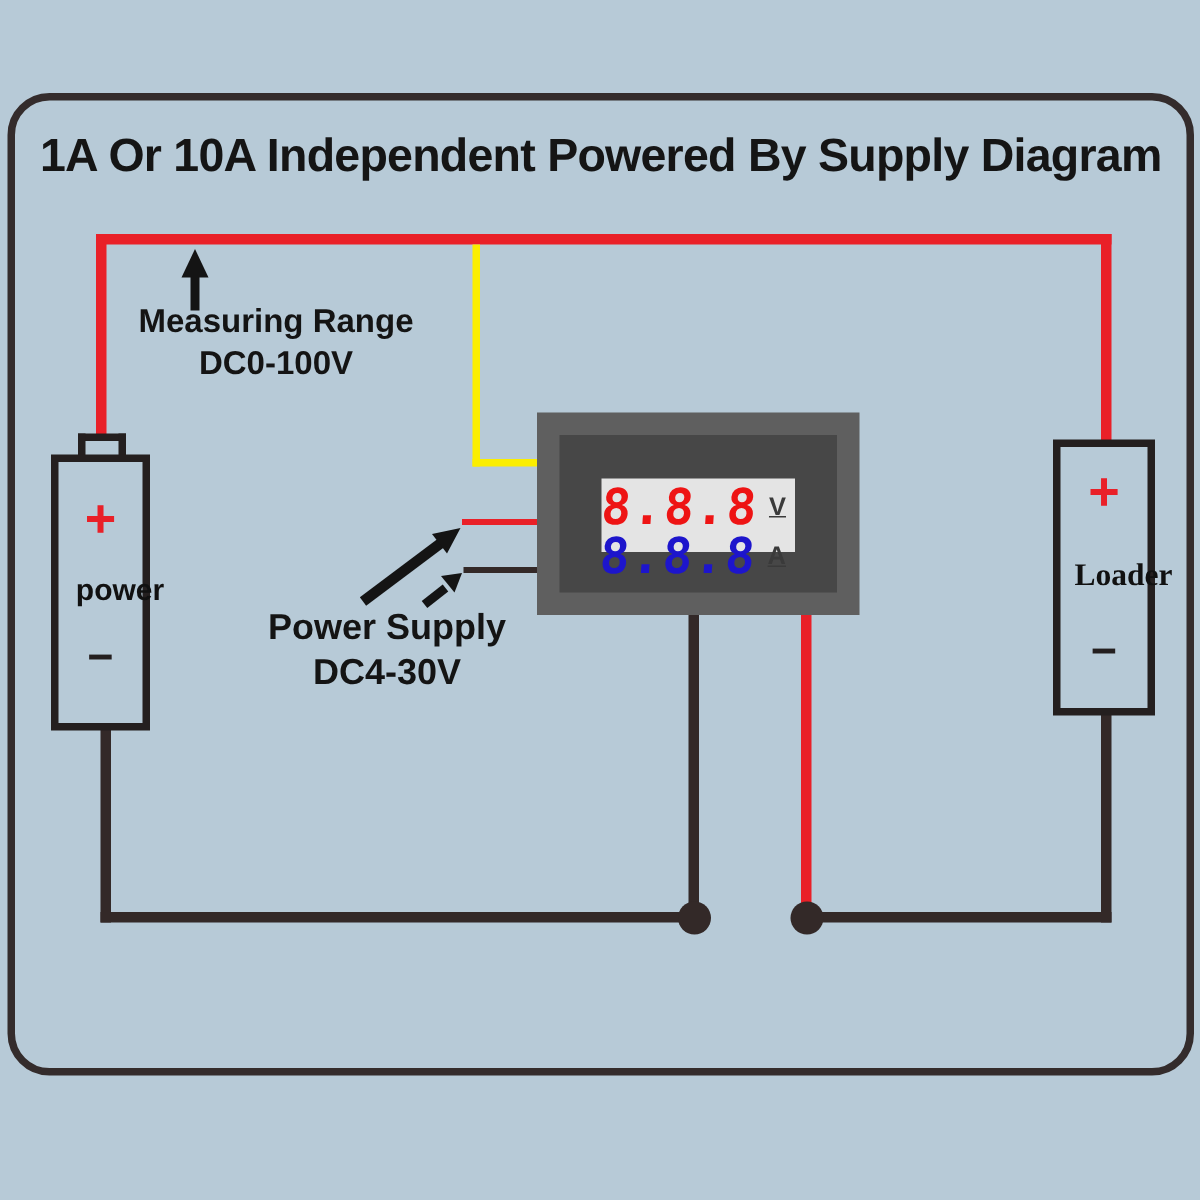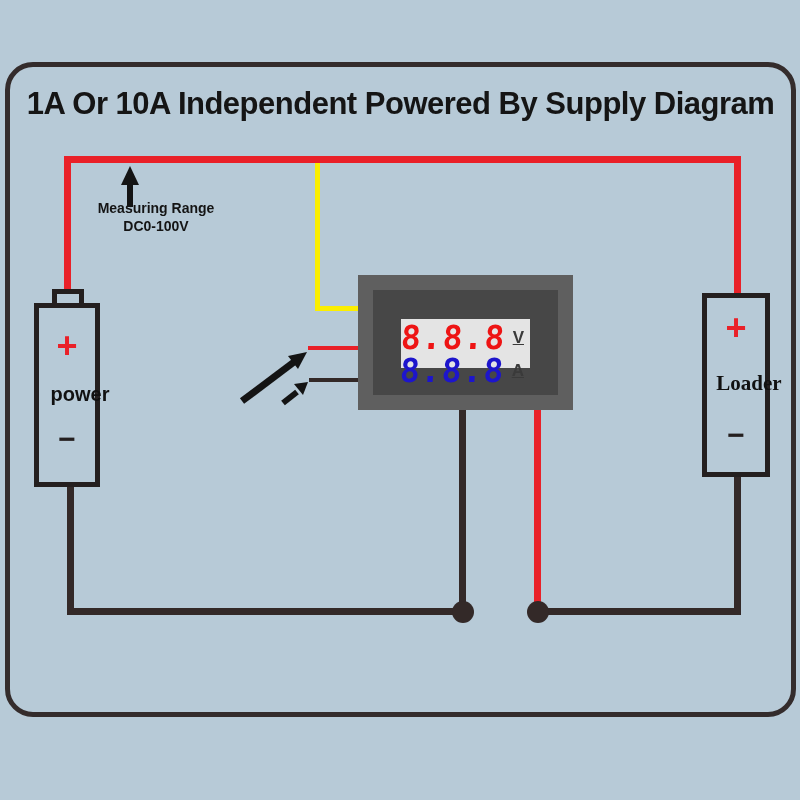--- a/index.html
+++ b/index.html
@@ -52,21 +52,21 @@
     letter-spacing:1px;line-height:1;transform:skewX(-4deg);
   }
   .seg-digits.volts{color:var(--display-red,#ee1414);}
   .seg-digits.amps{color:var(--display-blue,#1d15cc);}
   .seg-unit{
     font-size:17px;font-weight:bold;color:#3a3a3a;
     text-decoration:underline;line-height:1;
   }
   
   .ann{font-weight:bold;color:#141414;text-align:center;line-height:1.25;}
-  .ann-measure{left:56px;top:200px;width:200px;font-size:14px;}
+  .ann-measure{left:84px;top:200px;width:200px;font-size:22px;}
   .ann-supply{left:158px;top:404px;width:200px;font-size:24px;}
   svg.arrows{left:0;top:0;pointer-events:none;}
 </style>
 </head>
 <body style="--background: #b7cad7; --wire-red: #e92028; --wire-yellow: #fbee00; --wire-black: #332928; --display-red: #ee1414; --display-blue: #1d15cc; --meter-frame: #5f5f5f; --meter-bezel: #474747; --meter-screen: #e4e4e4;">
 
 <div class="abs frame"></div>
 
 <div class="abs title">1A Or 10A Independent Powered By Supply Diagram</div>
 
@@ -117,20 +117,22 @@
       </div>
     </div>
   </div>
 </div>
 
 <div class="abs ann ann-measure">
   <div>Measuring Range</div>
   <div>DC0-100V</div>
 </div>
 <div class="abs ann ann-supply">
+  <div>Power Supply</div>
+  <div>DC4-30V</div>
 </div>
 
 <svg class="abs arrows" width="800" height="800" viewBox="0 0 800 800">
 
   <g>
     <line x1="130" y1="207" x2="130" y2="181" stroke="#141414" stroke-width="6"></line>
     <polygon points="130,166 121,185 139,185" fill="#141414"></polygon>
   </g>
 
   <g>

